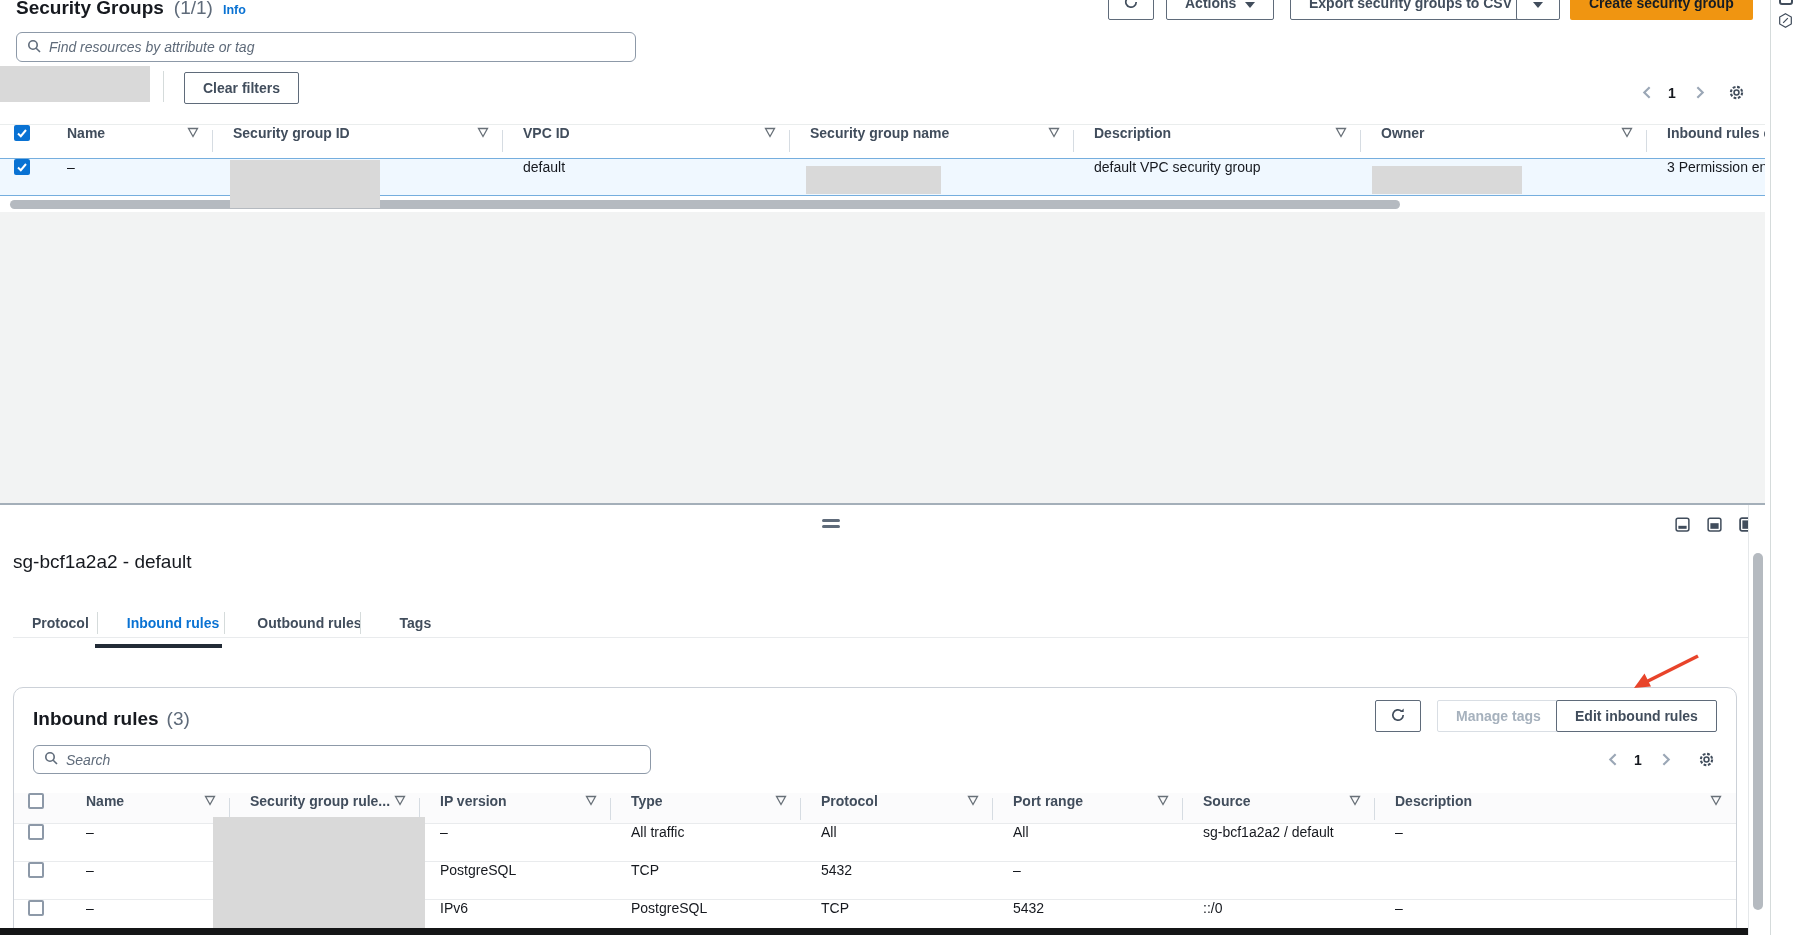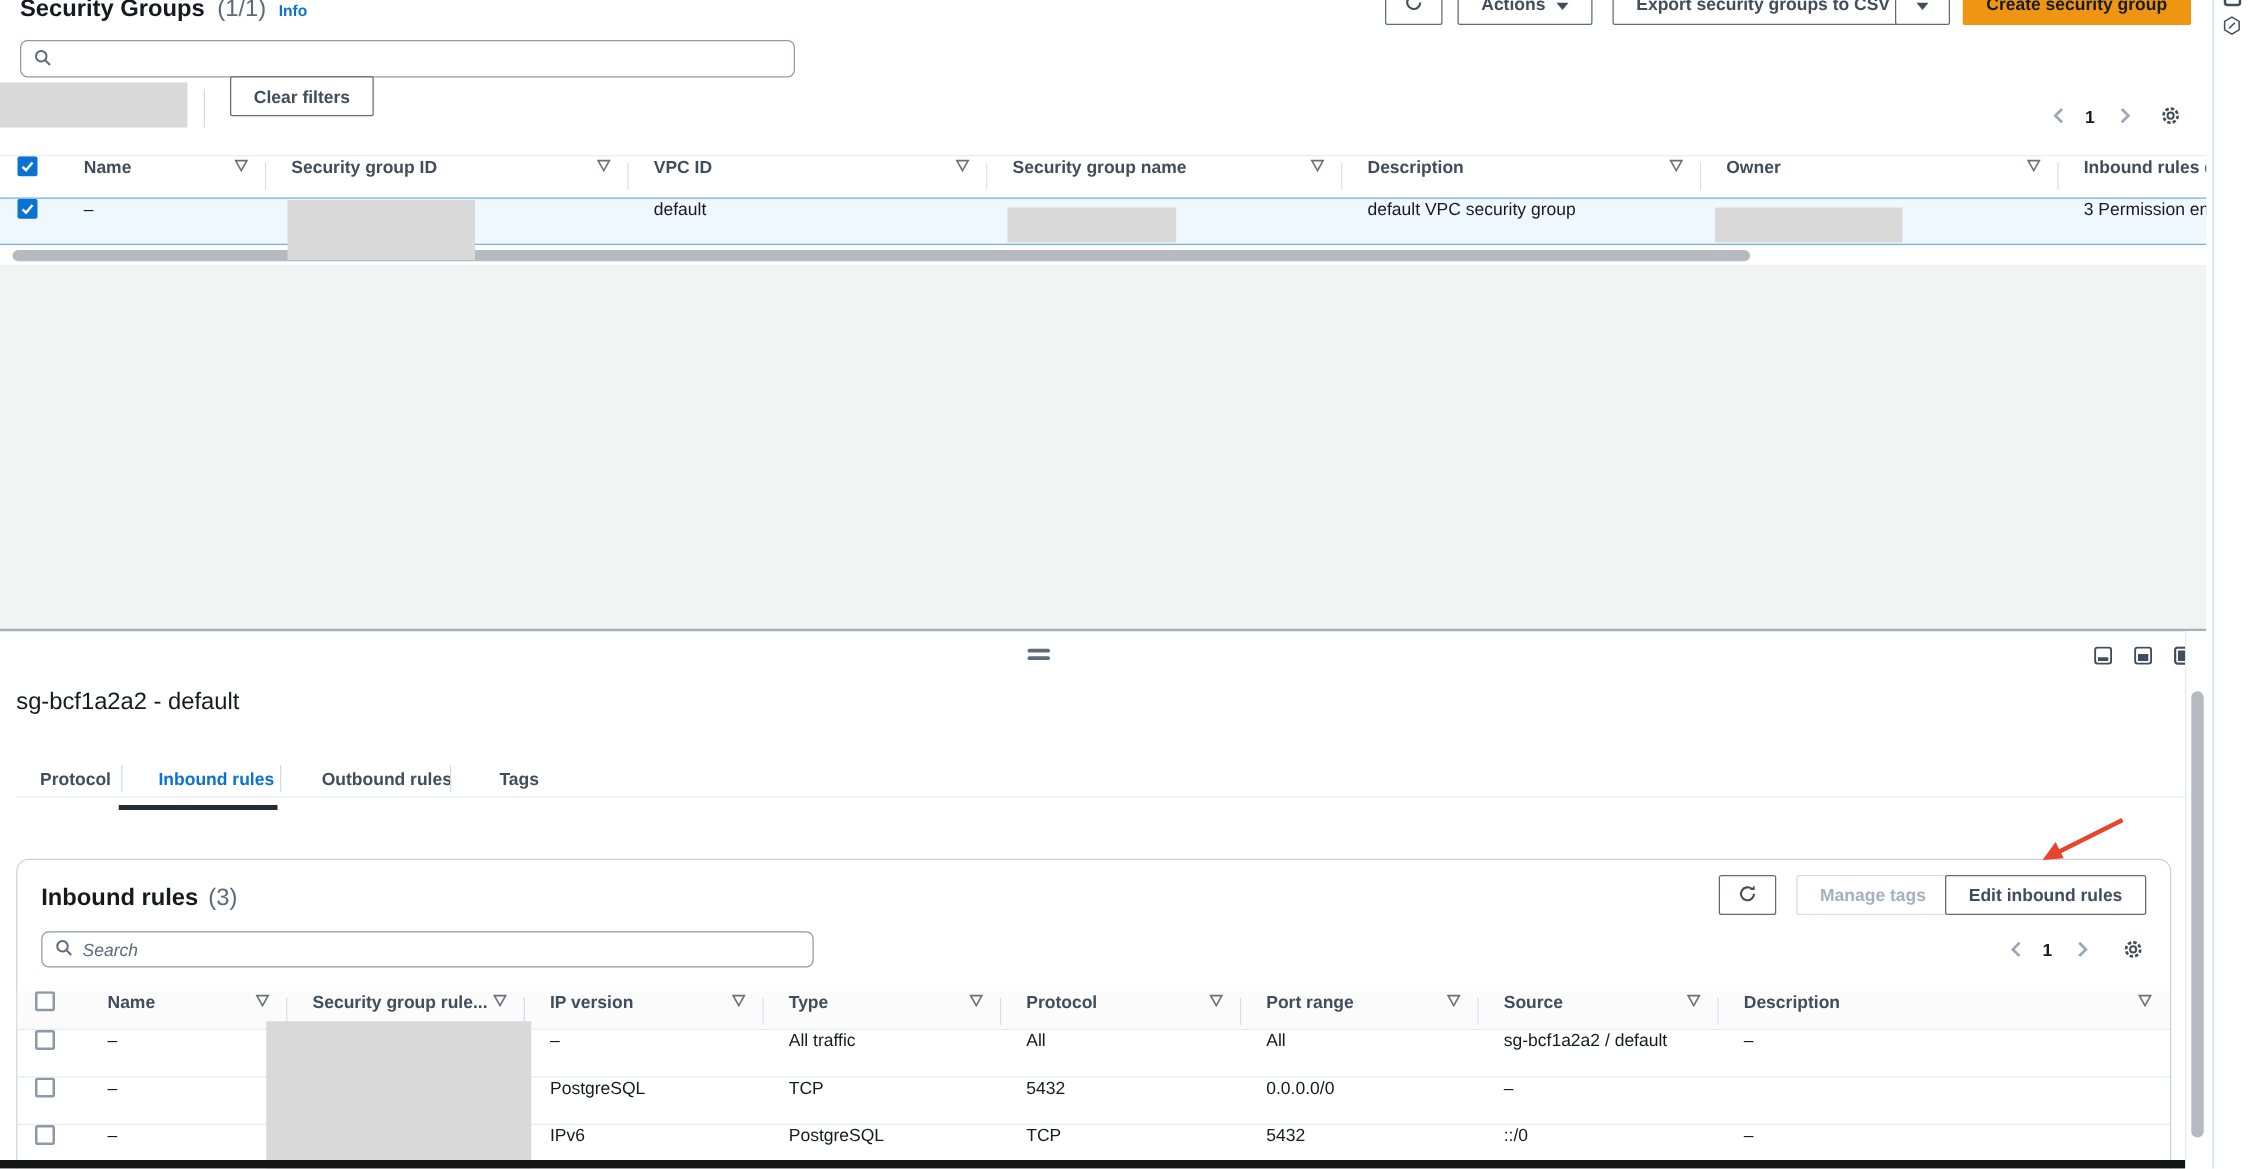--- a/index.html
+++ b/index.html
@@ -83,25 +83,26 @@
   </button>
   <button class="btn primary abs" style="left:1570px; top:-14px; background:#f09511;">
     <span>Create security group</span>
   </button>
 
   <div class="searchbox abs" style="left:16px; top:32px; width:620px; height:30px;">
     <span><svg width="14" height="14" viewBox="0 0 14 14">
           <circle cx="6" cy="6" r="4.2" fill="none" stroke="#5f6b7a" stroke-width="1.6"></circle>
           <path d="M9.2 9.2 L13 13" stroke="#5f6b7a" stroke-width="1.6"></path>
         </svg></span>
+    <input type="text" placeholder="Find resources by attribute or tag" style="">
   </div>
 
   <div class="redact" style="left:0; top:66px; width:150px; height:36px;"></div>
   <div class="abs" style="left:163px; top:71px; width:1px; height:31px; background:#d5dbdb;"></div>
-  <button class="btn sm abs" style="left:184px; top:61px;">
+  <button class="btn sm abs" style="left:184px; top:72px;">
     <span>Clear filters</span>
   </button>
 
   <span class="abs" style="left:1640px; top:85px;"><svg width="15" height="15" viewBox="0 0 14 14">
         <path d="M9 2 L4 7 L9 12" fill="none" stroke="#9ba7b6" stroke-width="2"></path>
       </svg></span>
   <span class="abs pg-num" style="left:1668px; top:85px;">1</span>
   <span class="abs" style="left:1692px; top:85px;"><svg width="15" height="15" viewBox="0 0 14 14">
         <path d="M5 2 L10 7 L5 12" fill="none" stroke="#9ba7b6" stroke-width="2"></path>
       </svg></span>
@@ -335,21 +336,20 @@
 
   <div class="abs grid gcols-bot" style="left:14px; top:862px; width:1722px; height:38px; border-bottom:1px solid #e9ebed;">
     <div class="td chk-cell">
         <span class="cb off"></span>
       </div>
     <div class="td">–</div>
     <div class="td"></div>
     <div class="td">PostgreSQL</div>
     <div class="td">TCP</div>
     <div class="td">5432</div>
-    <div class="td">0.0.0.0/0</div>
     <div class="td">–</div>
   </div>
 
   <div class="abs grid gcols-bot" style="left:14px; top:900px; width:1722px; height:38px;">
     <div class="td chk-cell">
         <span class="cb off"></span>
       </div>
     <div class="td">–</div>
     <div class="td"></div>
     <div class="td">IPv6</div>

